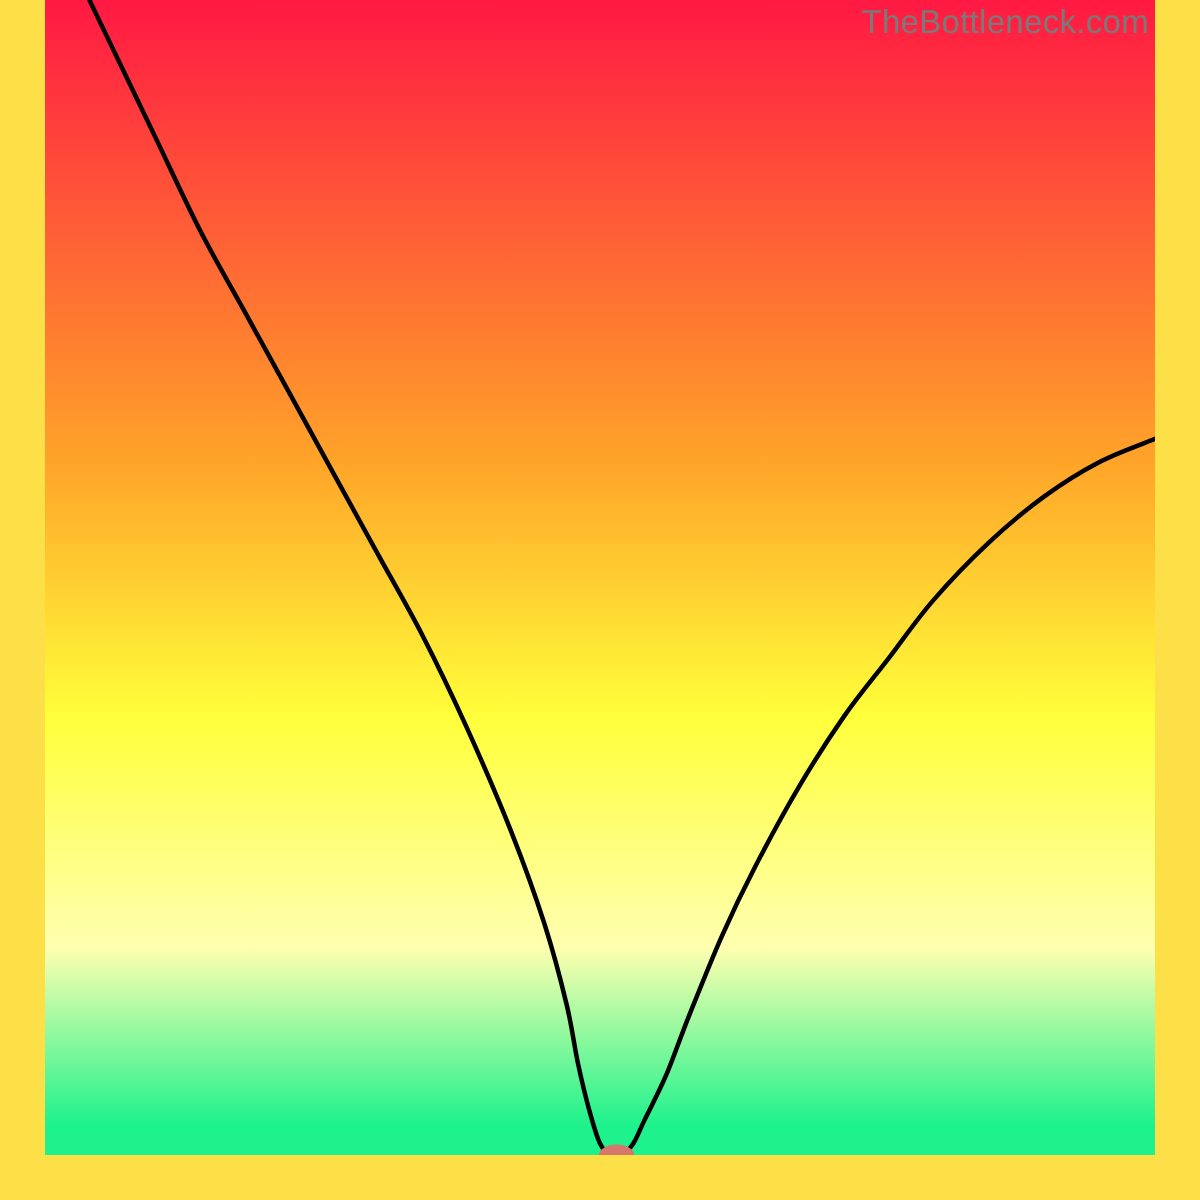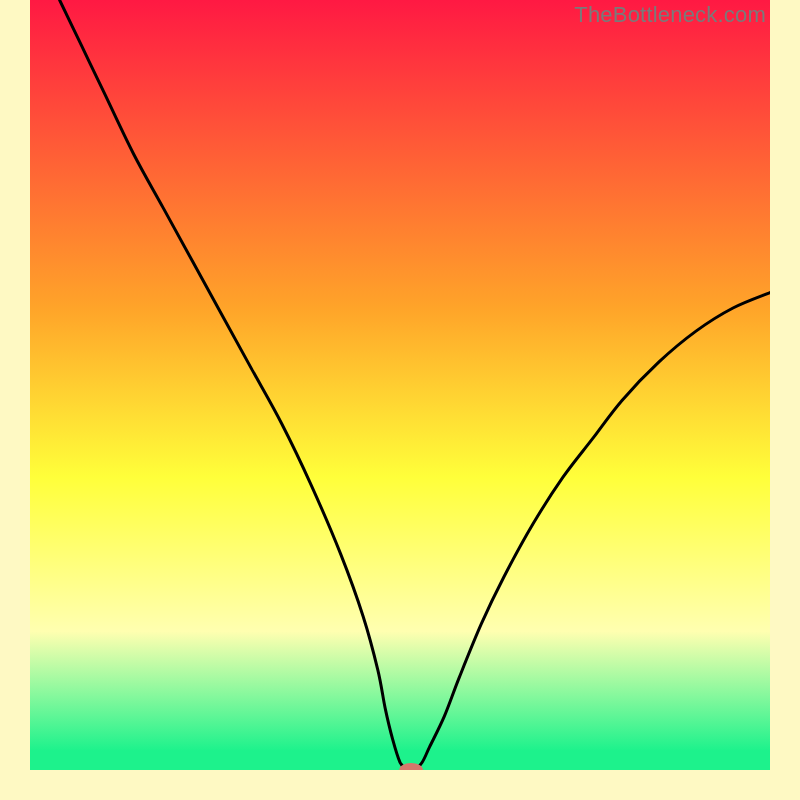--- a/index.html
+++ b/index.html
@@ -8,21 +8,21 @@
     width: 800px;
     height: 800px;
     background: #000;
     overflow: hidden;
     font-family: Arial, Helvetica, sans-serif;
   }
   .frame {
     position: relative;
     width: 800px;
     height: 800px;
-    background: #fef9c3;
+    background: #fde047;
   }
   .plot-area {
     position: absolute;
     left: 30px;
     top: 0;
     width: 740px;
     height: 770px;
   }
   .watermark {
     position: absolute;

